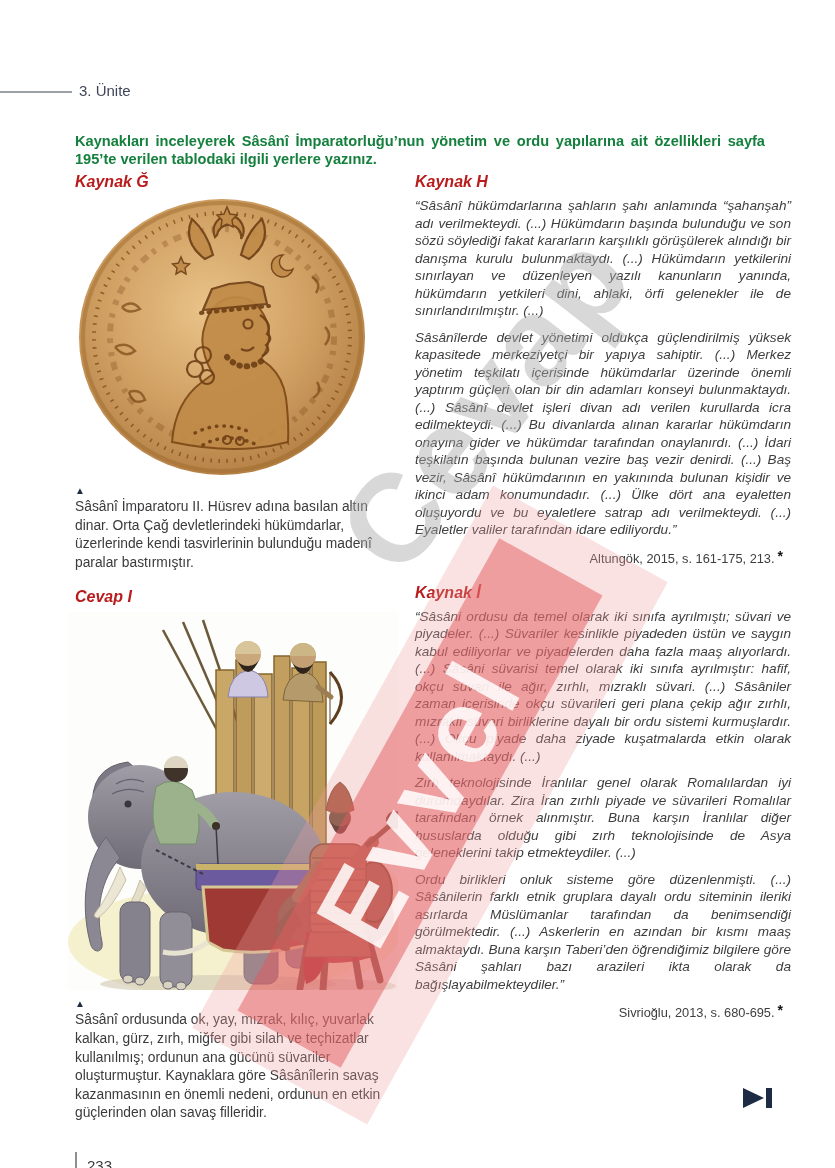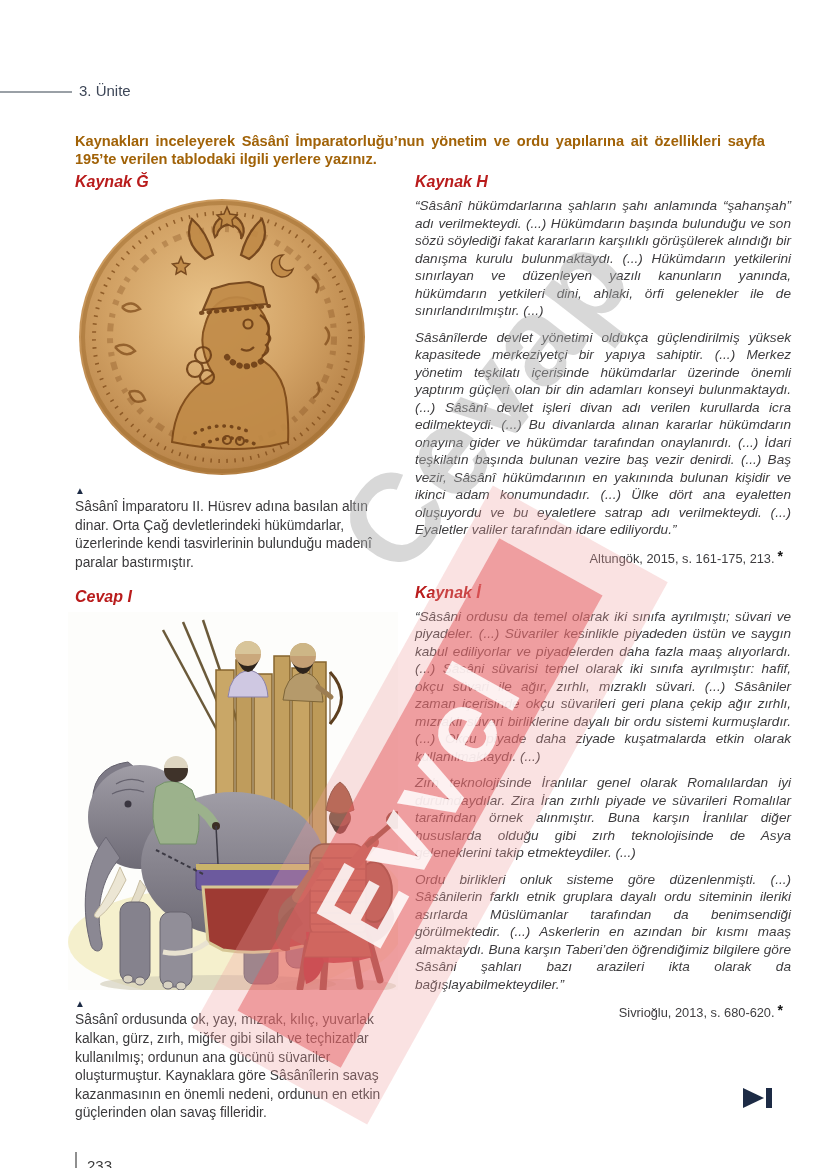--- a/index.html
+++ b/index.html
@@ -6,21 +6,21 @@
   .page{
     position:relative;width:835px;height:1168px;background:#ffffff;overflow:hidden;
     font-family:"Liberation Sans",sans-serif;color:#3c3c3e;margin-top:35px;
   }
   
   .unit-rule{position:absolute;left:0;top:56px;width:72px;height:2px;background:#9aa0a6;}
   .unit-label{position:absolute;left:79px;top:47px;font-size:15px;color:#3d4657;}
   
   .instruction{
     position:absolute;left:75px;top:98px;width:690px;
-    font-weight:bold;font-size:14.6px;line-height:17.8px;color:#a16207;text-align:justify;
+    font-weight:bold;font-size:14.6px;line-height:17.8px;color:#15803d;text-align:justify;
   }
   
   .col-left{position:absolute;left:75px;top:138px;width:330px;}
   .col-right{position:absolute;left:415px;top:138px;width:376px;}
   .src-heading{font-weight:bold;font-style:italic;font-size:16px;color:#b91c1c;margin:0 0 6px 0;}
   .col-right p{
     margin:0 0 9px 0;font-style:italic;font-size:13.6px;line-height:17.5px;
     text-align:justify;color:#3e3d3f;
   }
   .citation{text-align:right;font-size:12.8px;color:#3e3d3f;margin:2px 8px 18px 0;}
@@ -244,21 +244,21 @@
     <p>Sâsânîlerde devlet yönetimi oldukça güçlendirilmiş yüksek kapasitede merkeziyetçi bir yapıya sahiptir. (...) Merkez yönetim teşkilatı içerisinde hükümdarlar üzerinde önemli yaptırım güçleri olan bir din adamları konseyi bulunmaktaydı. (...) Sâsânî devlet işleri divan adı verilen kurullarda icra edilmekteydi. (...) Bu divanlarda alınan kararlar hükümdarın onayına gider ve hükümdar tarafından onaylanırdı. (...) İdari teşkilatın başında bulunan vezire baş vezir denirdi. (...) Baş vezir, Sâsânî hükümdarının en yakınında bulunan kişidir ve ikinci adam konumundadır. (...) Ülke dört ana eyaletten oluşuyordu ve bu eyaletlere satrap adı verilmekteydi. (...) Eyaletler valiler tarafından idare ediliyordu.”</p>
     <div class="citation">
       <span>Altungök, 2015, s. 161-175, 213.</span><span class="ast">*</span>
     </div>
 
     <div class="src-heading">Kaynak İ</div>
     <p>“Sâsâni ordusu da temel olarak iki sınıfa ayrılmıştı; süvari ve piyadeler. (...) Süvariler kesinlikle piyadeden üstün ve saygın kabul ediliyorlar ve piyadelerden daha fazla maaş alıyorlardı. (...) Sâsâni süvarisi temel olarak iki sınıfa ayrılmıştır: hafif, okçu süvari ile ağır, zırhlı, mızraklı süvari. (...) Sâsâniler zaman içerisinde okçu süvarileri geri plana çekip ağır zırhlı, mızraklı süvari birliklerine dayalı bir ordu sistemi kurmuşlardır. (...) Okçu piyade daha ziyade kuşatmalarda etkin olarak kullanılmaktaydı. (...)</p>
     <p>Zırh teknolojisinde İranlılar genel olarak Romalılardan iyi durumdaydılar. Zira İran zırhlı piyade ve süvarileri Romalılar tarafından örnek alınmıştır. Buna karşın İranlılar diğer hususlarda olduğu gibi zırh teknolojisinde de Asya geleneklerini takip etmekteydiler. (...)</p>
     <p>Ordu birlikleri onluk sisteme göre düzenlenmişti. (...) Sâsânilerin farklı etnik gruplara dayalı ordu siteminin ileriki asırlarda Müslümanlar tarafından da benimsendiği görülmektedir. (...) Askerlerin en azından bir kısmı maaş almaktaydı. Buna karşın Taberi’den öğrendiğimiz bilgilere göre Sâsâni şahları bazı arazileri ikta olarak da bağışlayabilmekteydiler.”</p>
     <div class="citation">
-      <span>Sivrioğlu, 2013, s. 680-620.</span><span class="ast">*</span>
+      <span>Sivrioğlu, 2013, s. 680-695.</span><span class="ast">*</span>
     </div>
   </div>
 
   <div class="wm wm-gray">Cevap</div>
   <div class="wm wm-band-light"></div>
   <div class="wm wm-ribbon">Evvel</div>
 
   <div class="page-num-bar"></div>
   <div class="page-num">233</div>
   <div class="next-btn" title="">

